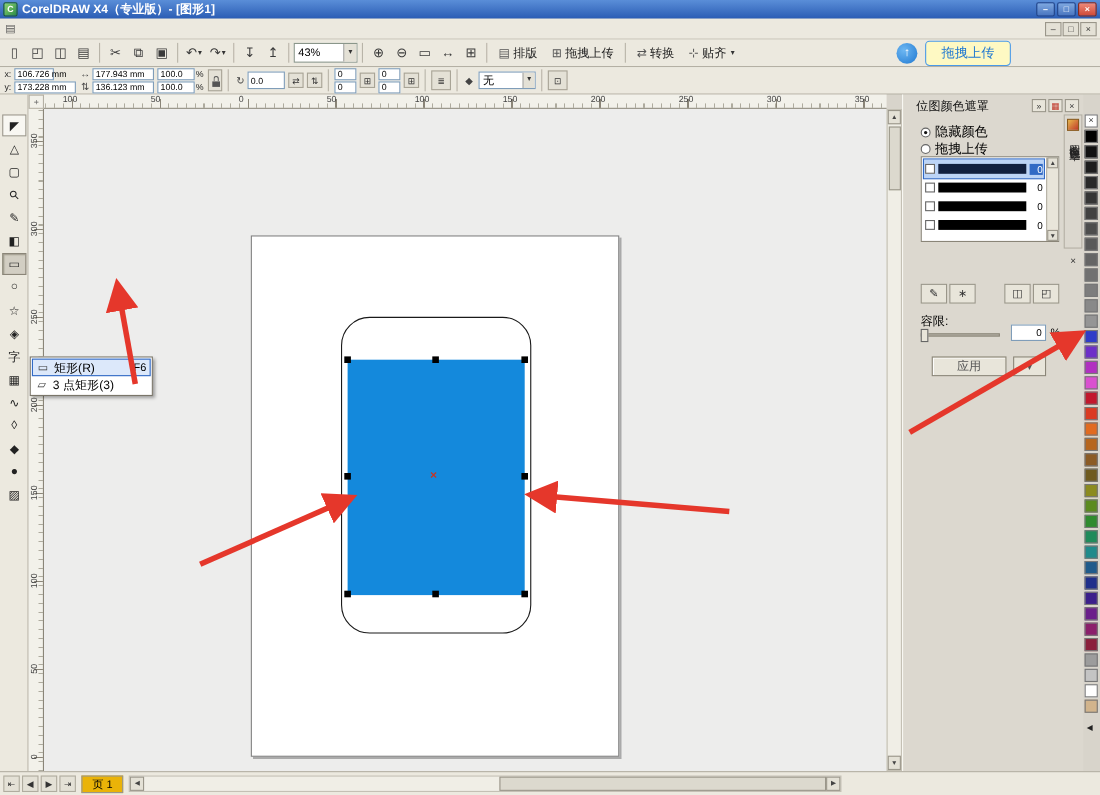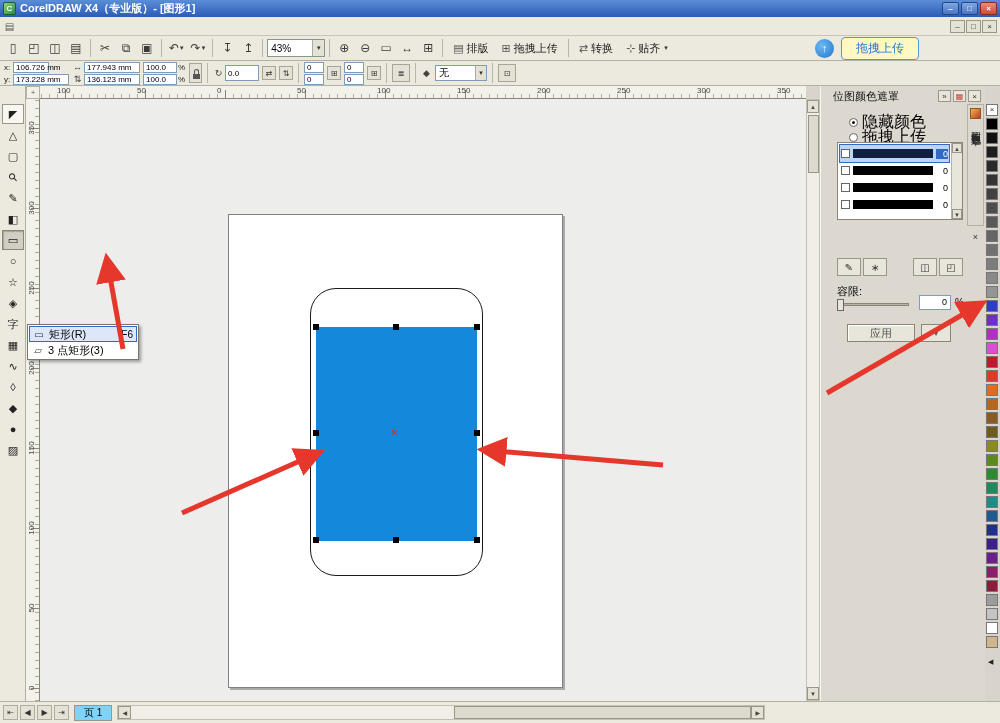--- a/index.html
+++ b/index.html
@@ -69,21 +69,21 @@
   .vscroll{position:absolute;left:806px;top:13px;width:14px;height:602px;background:#f0eee6;border:1px solid #c4c0b4}
   .sarrow{position:absolute;left:0;width:12px;height:13px;background:#e4e1d6;border:1px solid #9a968a;font-size:6px;text-align:center;line-height:12px;color:#444}
   .vthumb{position:absolute;left:1px;top:15px;width:11px;height:58px;background:#dcd9ce;border:1px solid #9a968a}
 
   
   .docker{position:absolute;left:820px;top:0;width:165px;height:615px;background:#dcd8cf;border-left:1px solid #f8f7f2}
   .docker-header{position:absolute;left:12px;top:3px;right:4px;height:14px;display:flex;align-items:center;font-size:11px;color:#111}
   .docker-hbtns{margin-left:auto;display:flex;gap:2px}
   .dhbtn{width:13px;height:12px;font-size:8px;text-align:center;line-height:11px;border:1px solid #9a968a;background:#e8e5da;color:#333}
   .dhbtn.red{color:#c0392b}
-  .radio-row{position:absolute;left:28px;display:flex;align-items:center;gap:4px;font-size:16px}
+  .radio-row{position:absolute;left:16px;display:flex;align-items:center;gap:4px;font-size:12px}
   .radio{width:9px;height:9px;border-radius:50%;border:1px solid #666;background:#fff;position:relative}
   .radio.on::after{content:"";position:absolute;left:2px;top:2px;width:3px;height:3px;border-radius:50%;background:#111}
   .mask-list{position:absolute;left:16px;top:56px;width:126px;height:78px;background:#fff;border:1px solid #8a8578;display:flex}
   .mask-rows{flex:1;padding:2px}
   .mask-row{display:flex;align-items:center;gap:3px;height:17px;padding:0 1px}
   .mask-row.selected{background:#bcd4f6;outline:1px solid #316ac5}
   .cbox{width:9px;height:9px;border:1px solid #666;background:#fff;flex:none}
   .mask-bar{flex:1;height:9px}
   .mask-val{width:12px;font-size:9px;text-align:right}
   .mask-row.selected .mask-val{background:#316ac5;color:#fff}
@@ -106,21 +106,21 @@
 
   
   .palette{position:absolute;left:985px;top:0;width:15px;height:615px;background:#d8d4cb}
   .swatch{position:absolute;left:1px;width:12px;height:12px;border:1px solid #777}
   .swatch.none{background:#fff;font-size:8px;line-height:10px;text-align:center;color:#333}
   .palette-arrow{position:absolute;left:3px;top:572px;font-size:7px;color:#222}
 
   
   .bottombar{position:absolute;left:0;top:701px;width:1000px;height:22px;background:#ece9df;border-top:1px solid #b4b0a4;display:flex;align-items:center;padding:0 3px;gap:2px;font-size:10px}
   .nav-btn{width:15px;height:15px;border:1px solid #b0ac9f;background:#e4e1d6;font-size:8px;display:flex;align-items:center;justify-content:center;color:#333}
-  .page-tab{height:16px;border:1px solid #9a968a;background:#7dd3fc;padding:0 9px;display:flex;align-items:center;font-size:10px;margin:0 3px}
+  .page-tab{height:16px;border:1px solid #9a968a;background:#eab308;padding:0 9px;display:flex;align-items:center;font-size:10px;margin:0 3px}
   .hscroll{flex:1;max-width:648px;height:15px;background:#f0eee6;border:1px solid #c4c0b4;position:relative}
   .hs-arrow{position:absolute;top:0;width:13px;height:13px;background:#e4e1d6;border:1px solid #9a968a;font-size:6px;text-align:center;line-height:12px;color:#444}
   .hthumb{position:absolute;left:52%;top:0;height:13px;width:46%;background:#dcd9ce;border:1px solid #9a968a}
   .bottom-gap{width:186px}
 
   
   .flyout{position:absolute;left:27px;top:238px;width:112px;background:#fff;border:1px solid #7a766a;box-shadow:2px 2px 3px rgba(0,0,0,.35);z-index:40;padding:1px}
   .flyout-item{display:flex;align-items:center;gap:4px;height:16px;padding:0 3px;font-size:11px}
   .flyout-item.selected{border:1px solid #316ac5;background:#dce8fa}
   .fi-icon{width:12px;font-size:10px;text-align:center;color:#333}

